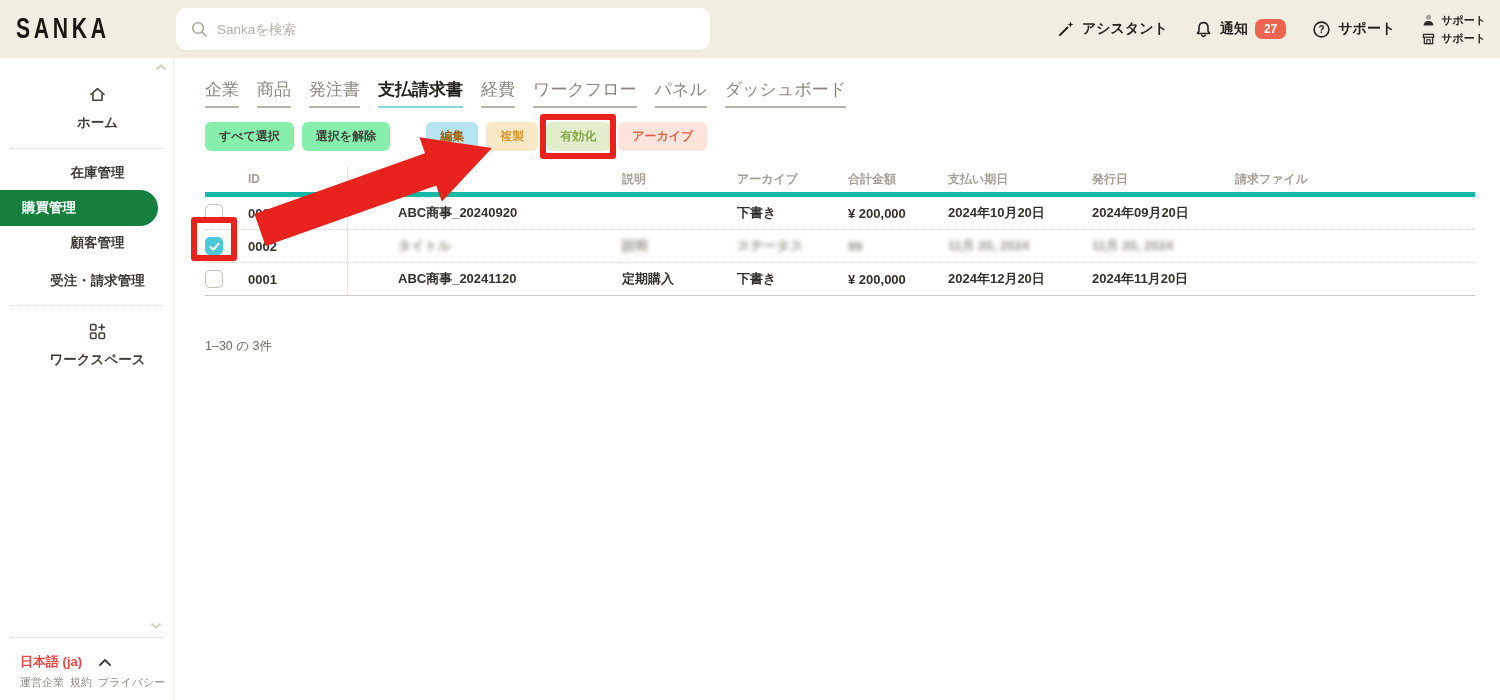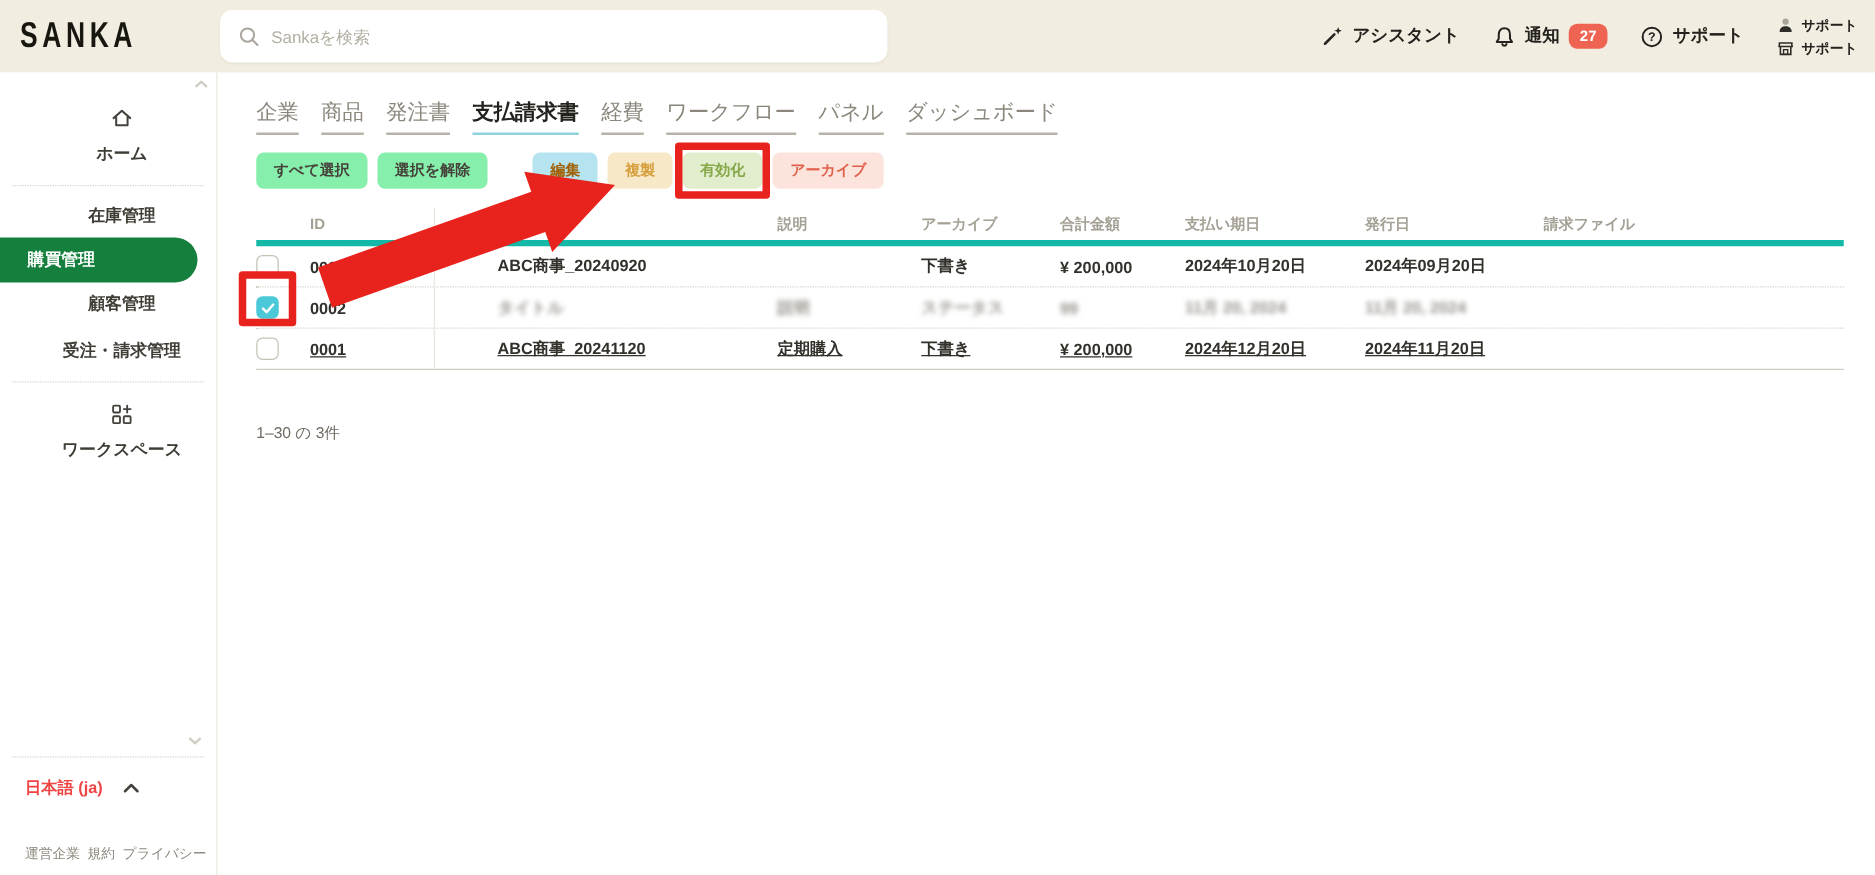--- a/index.html
+++ b/index.html
@@ -29,21 +29,21 @@
   .side-item { display:flex; align-items:center; gap:10px; padding:9px 0 9px 22px; font-size:13.5px;
                font-weight:600; color:#3f3d35; cursor:pointer;flex-direction:column; }
   .side-item.plain { padding-top:8px; padding-bottom:8px; }
   .side-pill { width:158px; background:#15803d; color:#ffffff; border-radius:0 18px 18px 0;
                padding:9px 0 9px 22px; font-size:13.5px; font-weight:700; cursor:pointer; }
   .side-divider { border-top:1px dotted #d8d4ca; margin:7px 10px; }
   .side-footer { position:absolute; left:0; bottom:0; width:173px; padding:0 0 10px 0; }
   .lang-row { display:flex; align-items:center; gap:16px; padding:8px 0 4px 20px; font-size:13px;
               font-weight:600; color:#ef4444; cursor:pointer; }
   .legal { display:flex; gap:6px; padding-left:20px; font-size:11px; color:#8c887d; }
-  .legal span { cursor:pointer;margin-top:32px; }
+  .legal span { cursor:pointer; }
 
   
   .content { position:absolute; left:205px; top:78px; width:1270px; }
   .tabs { display:flex; gap:18px; align-items:flex-end; }
   .tab { font-size:17px; color:#8b877c; padding-bottom:5px; border-bottom:2px solid #b7b3a8;
          cursor:pointer; white-space:nowrap; }
   .tab.active { color:#23221d; font-weight:700; border-bottom:2px solid #8ed3e0; }
 
   .toolbar { display:flex; gap:8px; margin-top:15px; align-items:center; height:27px; }
   .btn { font-size:12px; font-weight:700; border:none; border-radius:6px; padding:6px 14px;
@@ -55,21 +55,21 @@
   .btn-arch   { background:#fce4dc; color:#e0604a; }
   .anno-wrap { position:relative; display:inline-block; }
 
   
   .table { margin-top:16px; width:1270px; }
   .trow { display:grid; grid-template-columns:43px 100px 264px 115px 111px 100px 144px 143px 250px; }
   .trow > div { display:flex; align-items:center; height:100%; }
   .thead { height:31px; color:#a5a095; font-size:12px; font-weight:700; border-bottom:5px solid #14b8a6; }
   .tr { height:33px; font-size:13px; font-weight:600; color:#33312b; }
   .tr.dotted { border-bottom:1px dotted #d6d3ca; }
-  .tr.solid  { border-bottom:1px solid #cfccc3;text-decoration:underline; }
+  .tr.solid  { border-bottom:1px solid #cfccc3; }
   .col-id { border-right:1px solid #eae7df; }
   .pl10 { padding-left:10px; }
   .pl50 { padding-left:50px; }
   .cell-title { font-weight:700; }
   .blurred { filter:blur(2.3px); color:#97948c; }
   .checkcell { position:relative; }
   .checkbox { width:18px; height:18px; border:1.5px solid #c6c2b8; border-radius:5px; background:#fff; cursor:pointer; }
   .checkbox.checked { border:none; background:#4cc9d9; display:flex; align-items:center; justify-content:center; }
   .pagination { margin-top:42px; font-size:12.5px; font-weight:500; color:#6f6b61; }
 

